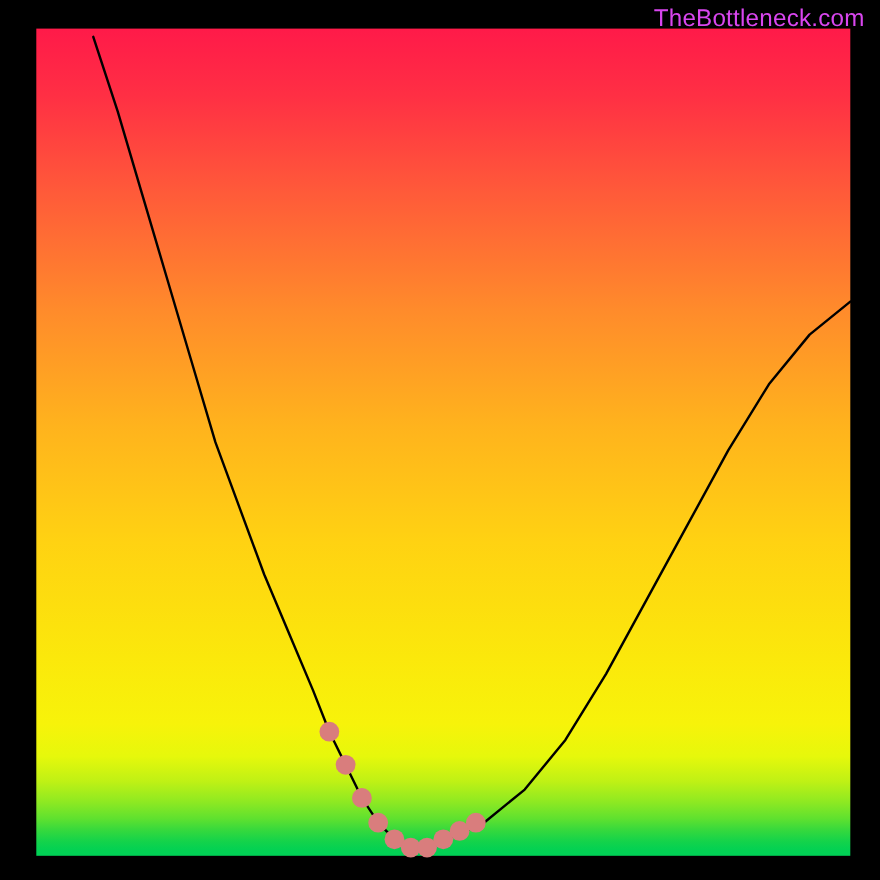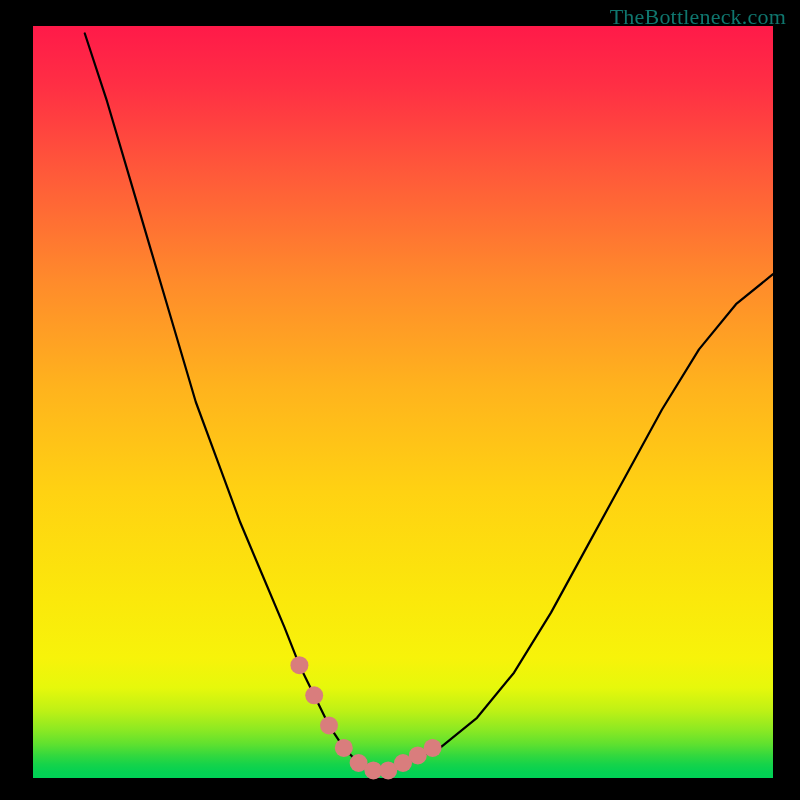--- a/index.html
+++ b/index.html
@@ -53,21 +53,21 @@
     left: 0;
     top: 0;
     pointer-events: none;
   }
 </style>
 </head>
 <body>
 
 <div class="frame">
   <div class="plot-area" style="left: 33px; top: 26px; width: 740px; height: 752px;"></div>
-  <div class="watermark" style="right: 14px; top: 4px; color: #0f766e; font-family: Liberation Serif, serif;">TheBottleneck.com</div>
+  <div class="watermark" style="right: 14px; top: 4px; color: #d946ef;">TheBottleneck.com</div>
   <svg class="curves" width="800" height="800">
     <path fill="none" stroke-width="2.2" stroke-linecap="round" stroke-linejoin="round" d="M84.8 33.5 L107.0 101.2 L129.2 176.4 L151.4 251.6 L173.6 326.8 L195.8 402.0 L218.0 462.2 L240.2 522.3 L262.4 575.0 L284.6 627.6 L299.4 665.2 L314.2 695.3 L329.0 725.4 L343.8 747.9 L358.6 763.0 L373.4 770.5 L388.2 770.5 L440.0 747.9 L477.0 717.8 L514.0 672.7 L551.0 612.6 L588.0 544.9 L625.0 477.2 L662.0 409.5 L699.0 349.4 L736.0 304.2 L773.0 274.2" stroke="#000000"></path>
     <g>
         <circle cx="299.4" cy="665.2" r="9" fill="#d97d7d"></circle>
         <circle cx="314.2" cy="695.3" r="9" fill="#d97d7d"></circle>
         <circle cx="329.0" cy="725.4" r="9" fill="#d97d7d"></circle>
         <circle cx="343.8" cy="747.9" r="9" fill="#d97d7d"></circle>
         <circle cx="358.6" cy="763.0" r="9" fill="#d97d7d"></circle>
         <circle cx="373.4" cy="770.5" r="9" fill="#d97d7d"></circle>
         <circle cx="388.2" cy="770.5" r="9" fill="#d97d7d"></circle>

